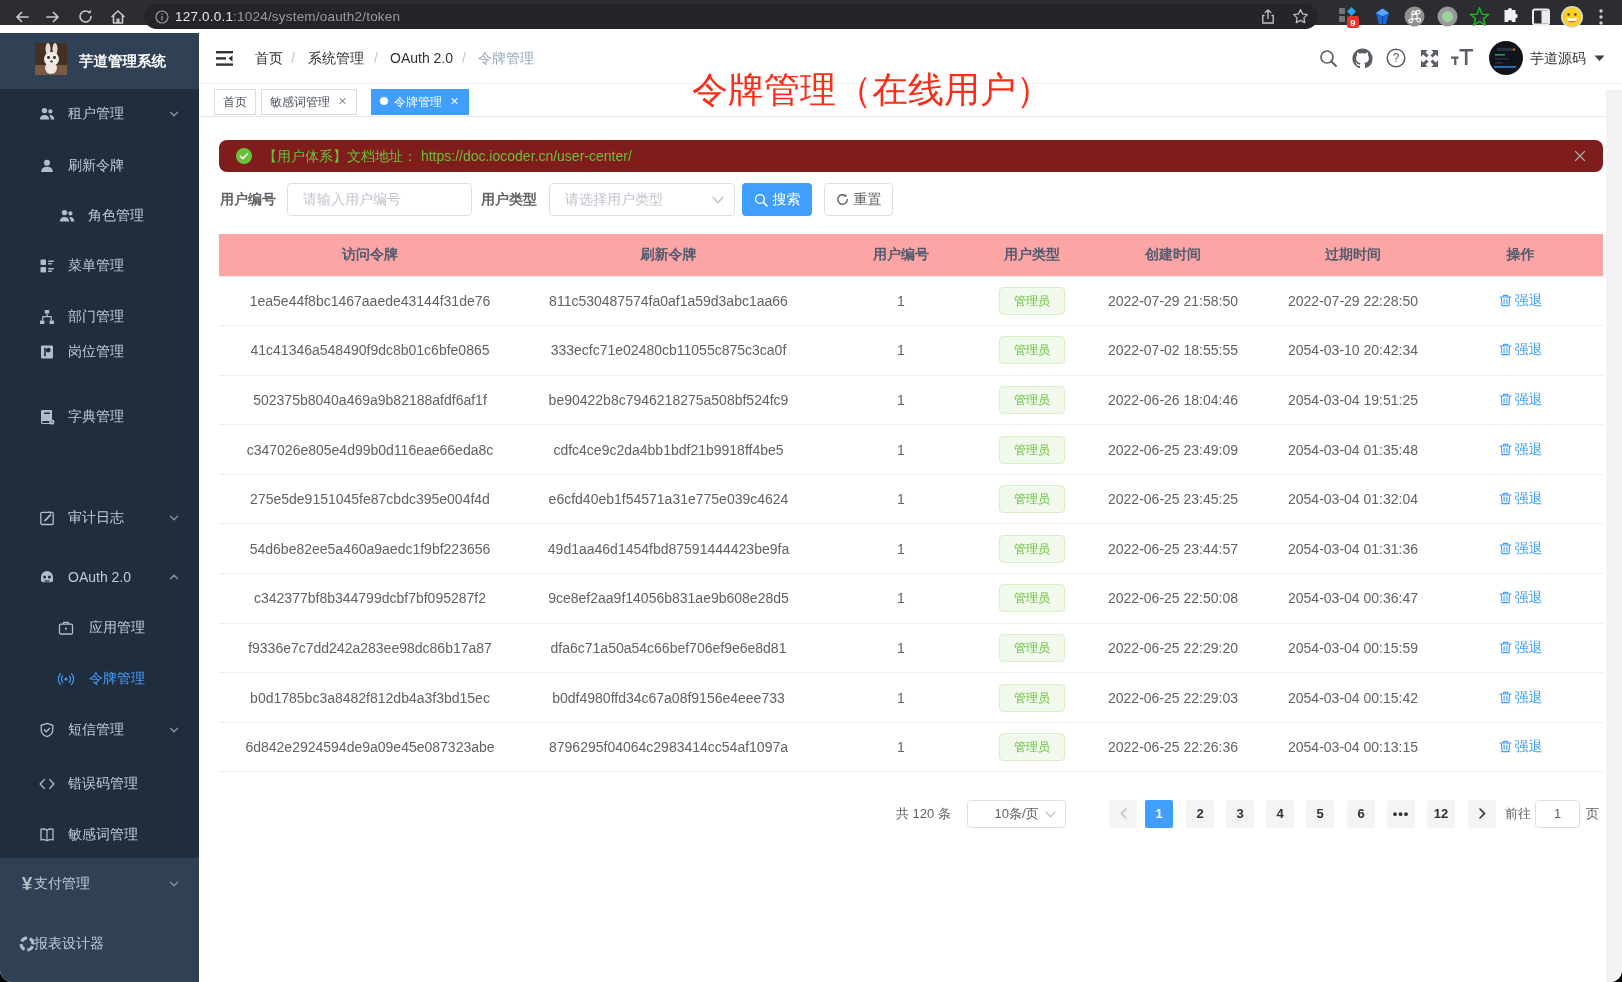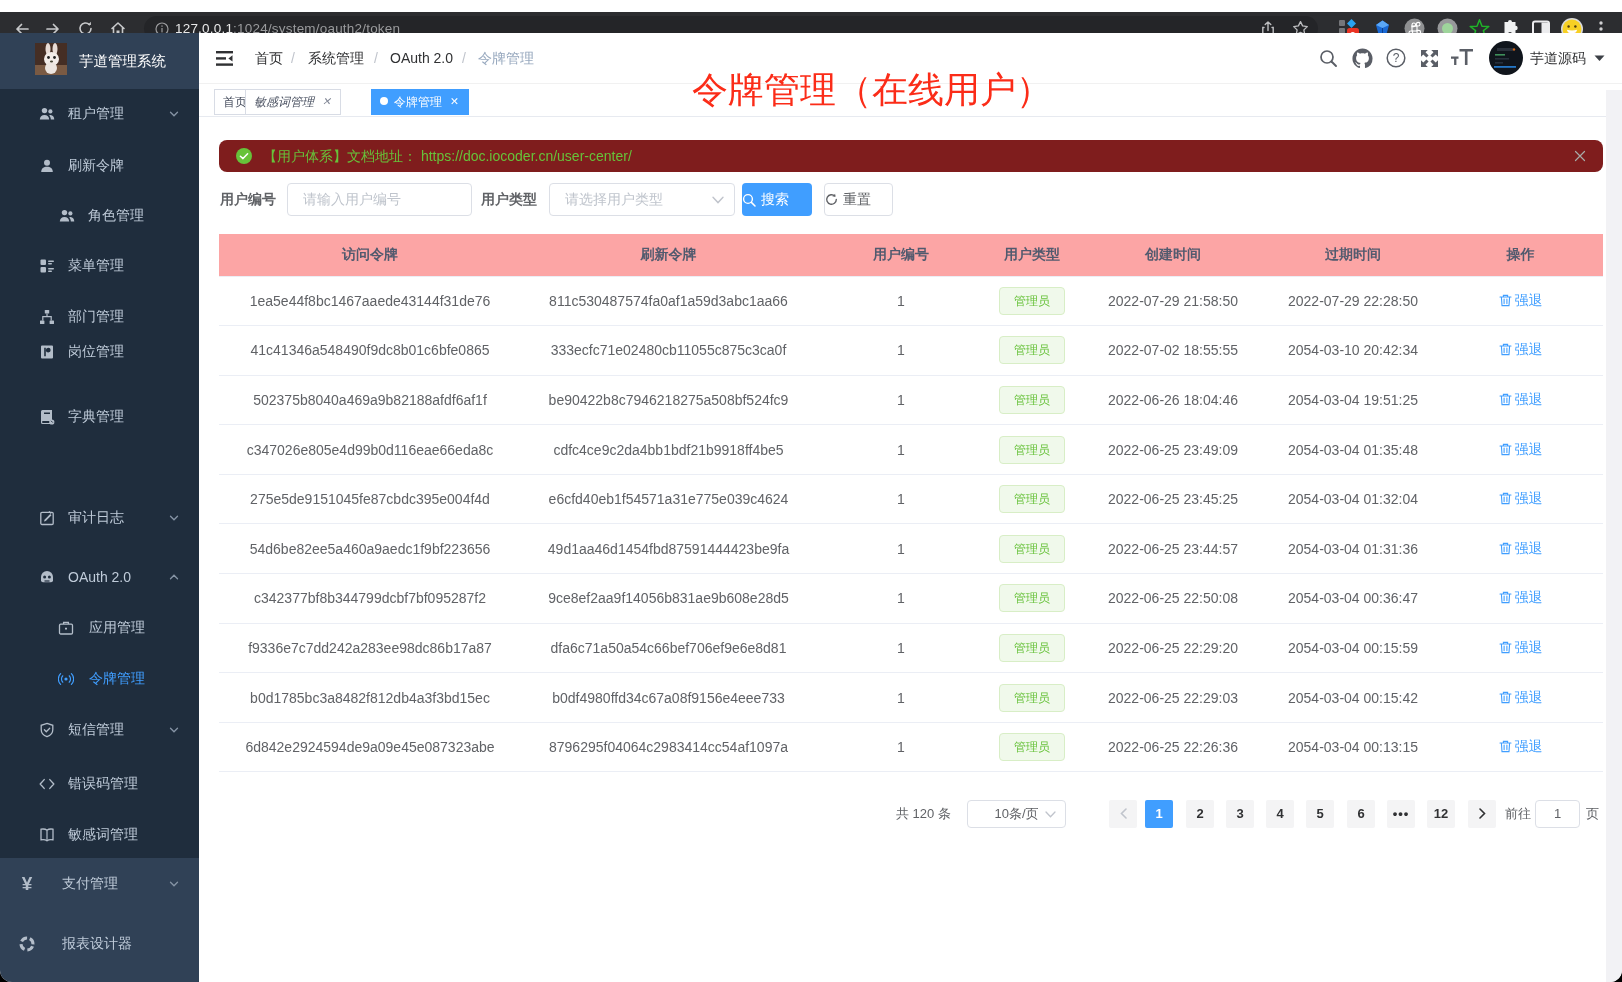--- a/index.html
+++ b/index.html
@@ -1,39 +1,39 @@
 <!DOCTYPE html>
 <html lang="zh"><head>
 <meta charset="utf-8">
 <title>令牌管理</title>
 <style>
   * { margin:0; padding:0; box-sizing:border-box; }
   html,body { width:1622px; height:982px; background:#000; overflow:hidden; }
   body { font-family:"Liberation Sans", sans-serif; }
   #win { position:absolute; inset:0; border-radius:0 0 12px 12px; overflow:hidden; background:#fff; }
   
-  #chrome { position:absolute; left:0; top:12px; width:1622px; height:25px; background:#2c2d30; }
+  #chrome { position:absolute; left:0; top:0; width:1622px; height:25px; background:#2c2d30; }
   .chr-ic { position:absolute; top:0; height:33px; display:flex; align-items:center; justify-content:center; }
   #urlpill { position:absolute; left:144px; top:4px; width:1174px; height:25px; border-radius:13px; background:#242528; }
   #urltext { position:absolute; left:175px; top:0; height:33px; line-height:33px; font-size:13.5px; color:#e8e8e8; letter-spacing:.2px;}
   #urltext .dim { color:#9a9b9d; }
   
   #sidebar { position:absolute; left:0; top:33px; width:199px; height:949px; background:#304156; }
   #subbg { position:absolute; left:0; top:56px; width:199px; height:769px; background:#1f2d3d; }
   .mi { position:absolute; left:0; width:199px; height:50px; display:flex; align-items:center; color:#bfcbd9; font-size:14px; }
   .mi .ic { position:absolute; width:16px; height:16px; }
   .mi .tx { position:absolute; white-space:nowrap; }
   .mi .ch { position:absolute; right:20px; width:10px; height:10px; }
-  .l1 .ic { left:19px; } .l1 .tx { left:62px;font-family:Liberation Mono, monospace; }
+  .l1 .ic { left:19px; } .l1 .tx { left:34px;font-family:Liberation Mono, monospace; }
   .l2 .ic { left:39px; } .l2 .tx { left:68px; }
   .l3 .ic { left:58px; } .l3 .tx { left:89px; }
   .active-mi { color:#409eff; }
   #logo { position:absolute; left:0; top:0; width:199px; height:56px; }
   #logo .avatar { position:absolute; left:35px; top:10px; width:32px; height:32px; background:#3c2b23; overflow:hidden; }
-  #logo .title { position:absolute; left:79px; top:0; height:66px; line-height:56px; color:#fff; font-size:14.5px; font-weight:normal; white-space:nowrap; }
+  #logo .title { position:absolute; left:79px; top:0; height:66px; line-height:56px; color:#fff; font-size:14.5px; font-weight:bold; white-space:nowrap; }
   
   #navbar { position:absolute; left:199px; top:33px; width:1423px; height:51px; background:#fff; border-bottom:1px solid #f1f1f1; }
   .crumb { position:absolute; top:0; height:50px; line-height:50px; font-size:14px; color:#303133; white-space:nowrap; }
   .crumb.sep { color:#c0c4cc; }
   .crumb.last { color:#97a8be; }
   .nav-ic { position:absolute; top:0; height:50px; display:flex; align-items:center; justify-content:center; color:#5a5e66; }
   
   #tags { position:absolute; left:199px; top:84px; width:1423px; height:33px; background:#fff; border-bottom:1px solid #e7eaf0; }
   .tag { position:absolute; top:5px; height:26px; line-height:24px; border:1px solid #d8dce5; background:#fff; color:#495060; font-size:12px; padding:0 8px; white-space:nowrap; }
   .tag.on { background:#409eff; border-color:#409eff; color:#fff;margin-left:8px; }
@@ -41,21 +41,21 @@
   .tag .x { display:inline-block; margin-left:7px; font-size:13px; transform:scale(.82); transform-origin:center; }
   
   #annot { position:absolute; left:692px; top:66px; font-size:36px; font-weight:500; color:#fb2c18; white-space:nowrap; }
   
   #alert { position:absolute; left:219px; top:140px; width:1384px; height:32px; background:#7f1d1d; border-radius:8px; }
   #alert .txt { position:absolute; left:44px; top:0; height:32px; line-height:32px; font-size:14px; color:#67c23a; white-space:nowrap;}
   #alert .closex { position:absolute; right:16px; top:9px; width:14px; height:14px; }
   
   .flabel { position:absolute; top:183px; height:33px; line-height:33px; font-size:14px; font-weight:bold; color:#606266; }
   .finput { position:absolute; top:183px; height:33px; border:1px solid #dcdfe6; border-radius:4px; background:#fff; font-size:14px; color:#bfc4cc; line-height:31px; padding-left:15px; }
-  .fbtn { position:absolute; top:183px; height:33px; border-radius:4px; font-size:14px; display:flex; align-items:center; }
+  .fbtn { position:absolute; top:183px; height:33px; border-radius:4px; font-size:14px; display:flex; align-items:center; justify-content:center; }
   
   #tbl { position:absolute; left:219px; top:234px; width:1384px; border-collapse:collapse; table-layout:fixed; }
   #tbl th { height:42px; background:#fca5a5; color:#515a6e; font-size:14px; font-weight:bold; border-bottom:1px solid #ebeef5; text-align:center; }
   #tbl td { height:49.6px; color:#606266; font-size:14px; border-bottom:1px solid #ebeef5; text-align:center; white-space:nowrap; }
   .badge { display:inline-block; width:66px; height:28px; line-height:26px; background:#f0f9eb; border:1px solid #d8eec6; border-radius:4px; color:#67c23a; font-size:12px; }
   .act { color:#409eff; }
   .act svg { vertical-align:-2px; margin-right:3px; }
   .pbtn { position:absolute; top:800px; width:28px; height:28px; border-radius:2px; background:#f4f4f5; color:#303133; font-size:13px; font-weight:bold; text-align:center; line-height:28px; }
   .pbtn.on { background:#409eff; color:#fff; }
   .ptext { position:absolute; top:800px; height:28px; line-height:28px; font-size:13px; color:#606266; white-space:nowrap; }
@@ -392,21 +392,21 @@
     <div class="crumb" style="left:1331px;">芋道源码</div>
     <div class="nav-ic" style="left:1393px;width:14px;">
       <svg width="11" height="7" viewBox="0 0 11 7">
           <path d="M0.5 0.5 5.5 6 10.5 0.5z" fill="#3c4046"></path>
         </svg>
     </div>
   </div>
 
   <div id="tags">
     <div class="tag" style="left:15px;">首页</div>
-    <div class="tag" style="left:46px;font-style:italic;">敏感词管理<span class="x" style="color:#808695;">✕</span></div>
+    <div class="tag" style="left:62px;">敏感词管理<span class="x" style="color:#808695;">✕</span></div>
     <div class="tag on" style="left:164px;"><span class="dot"></span>令牌管理<span class="x">✕</span></div>
   </div>
   <div id="annot">令牌管理（在线用户）</div>
 
   <div id="alert">
       <svg style="position:absolute;left:17px;top:8px;" width="16" height="16" viewBox="0 0 16 16">
         <circle cx="8" cy="8" r="8" fill="#67c23a"></circle>
         <path d="M4.4 8.2 7 10.6l4.6-4.8" stroke="#fff" stroke-width="1.5" fill="none" stroke-linecap="round" stroke-linejoin="round"></path>
       </svg>
       <svg class="closex" viewBox="0 0 14 14">

